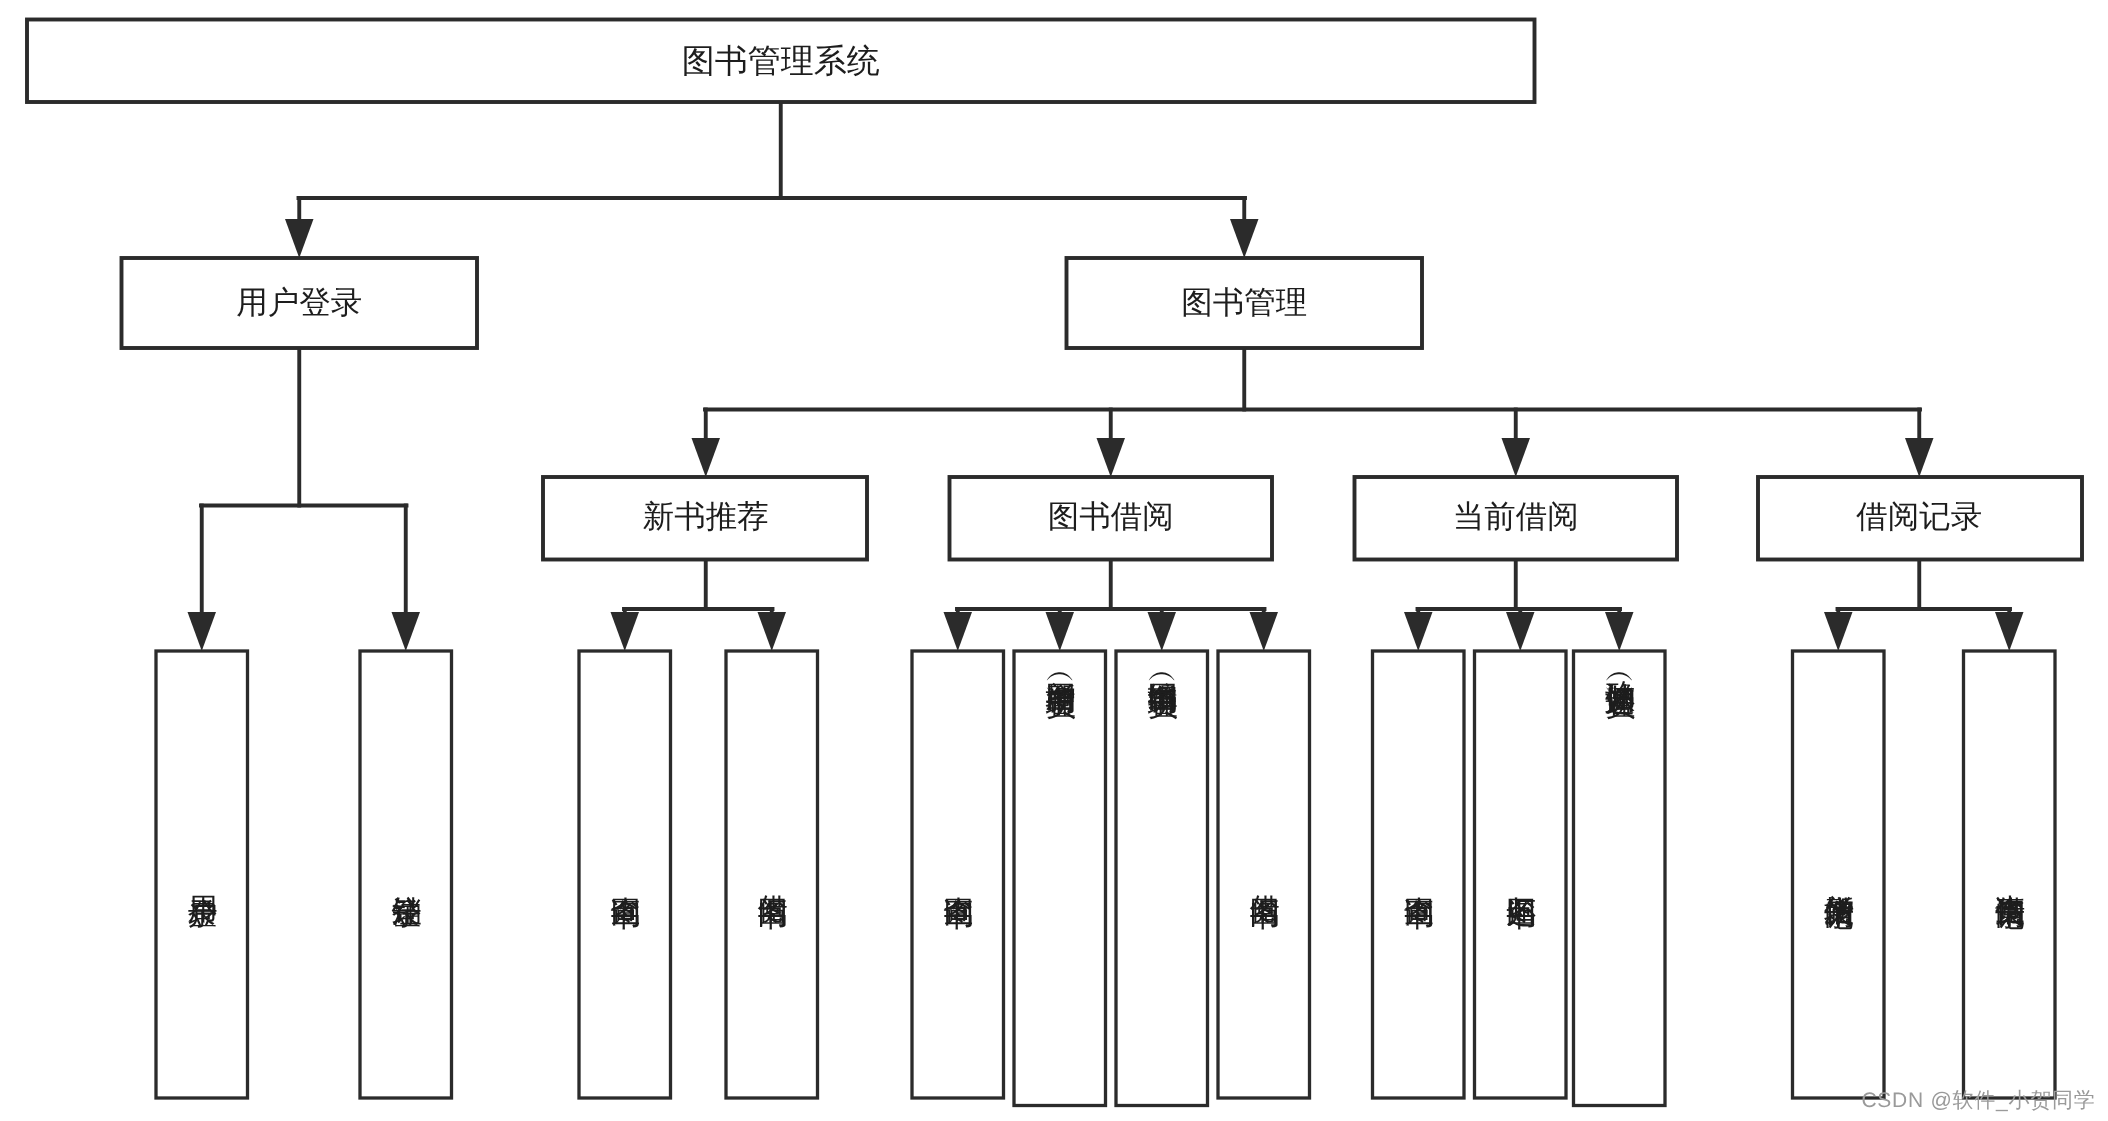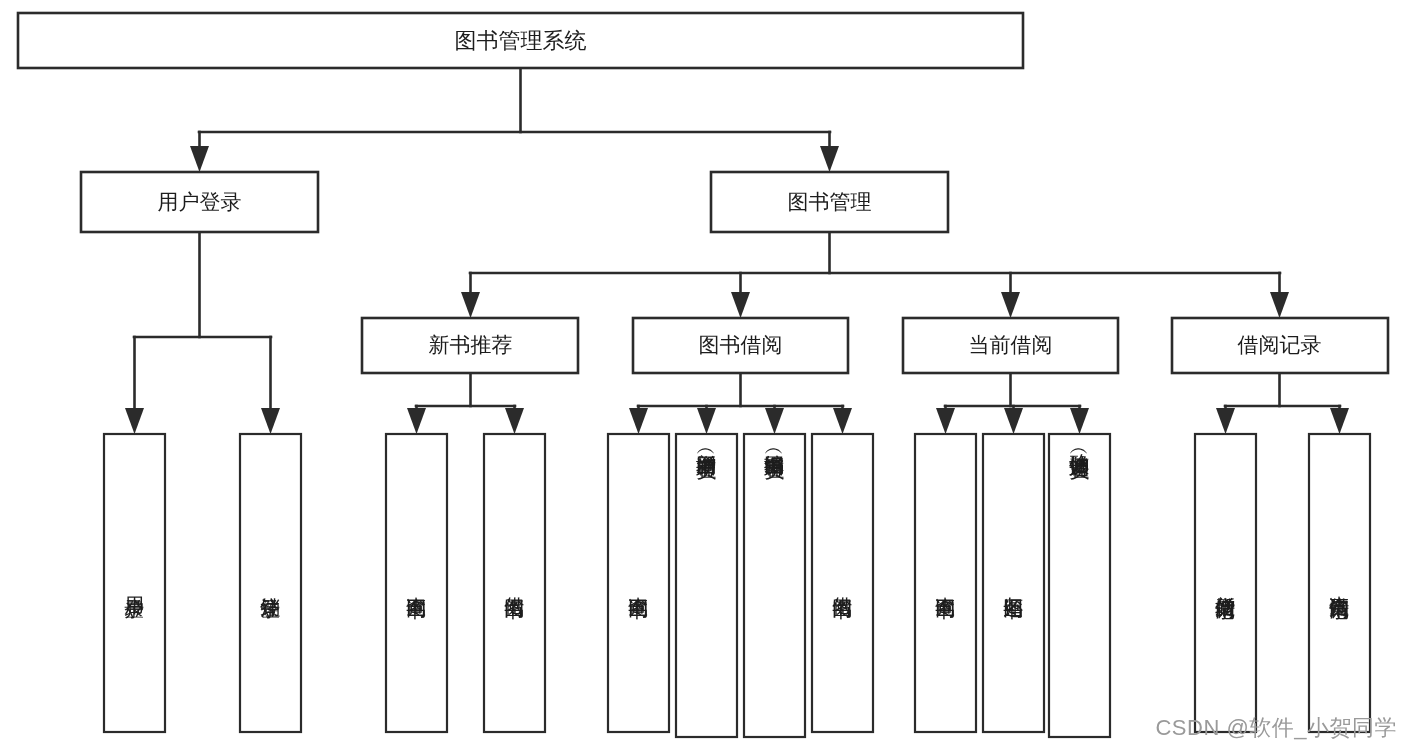--- a/index.html
+++ b/index.html
@@ -71,21 +71,21 @@
     text-orientation: upright;
     letter-spacing: 1px;
     white-space: nowrap;
     text-align: center;
   }
   .watermark {
     position: absolute;
     right: 8px;
     bottom: 4px;
     font-family: "Liberation Sans", "DejaVu Sans", sans-serif;
-    font-size: 22px;
+    font-size: 14px;
     color: #9a9a9a;
     letter-spacing: 0.5px;
     white-space: nowrap;
   }
 </style>
 </head>
 <body>
 
 <div id="diagram-root">
 

